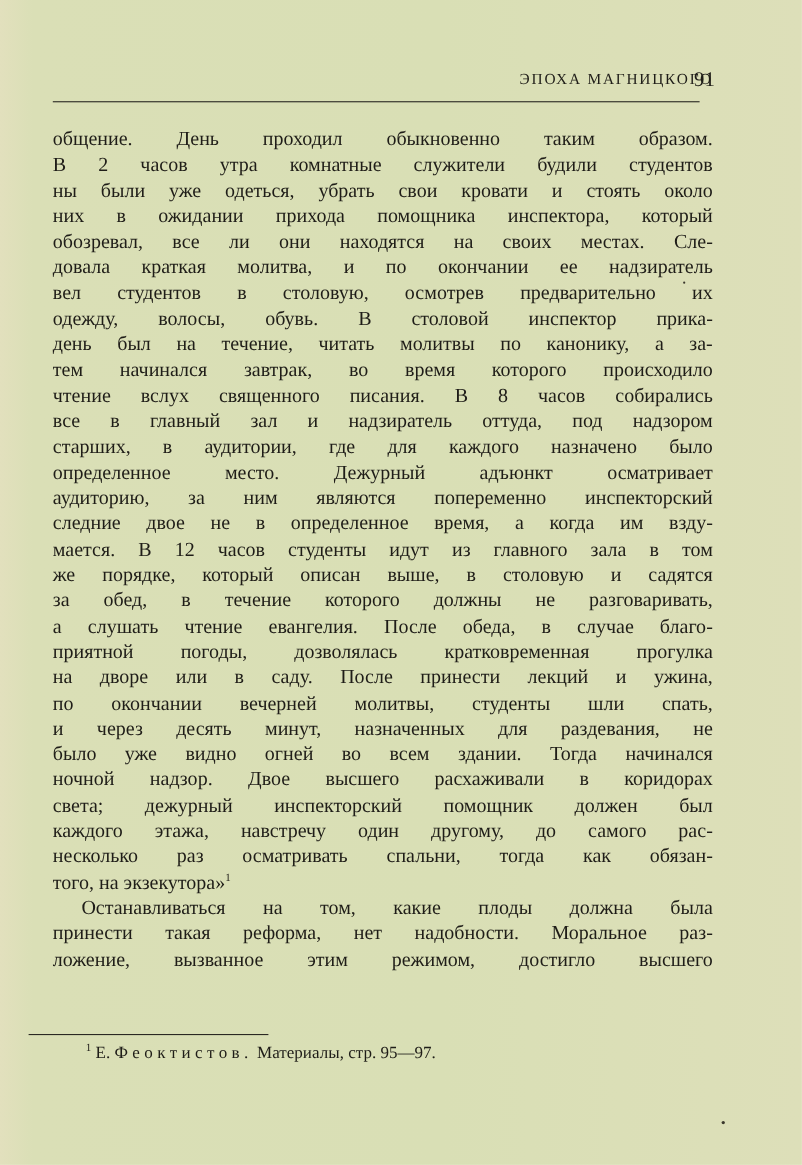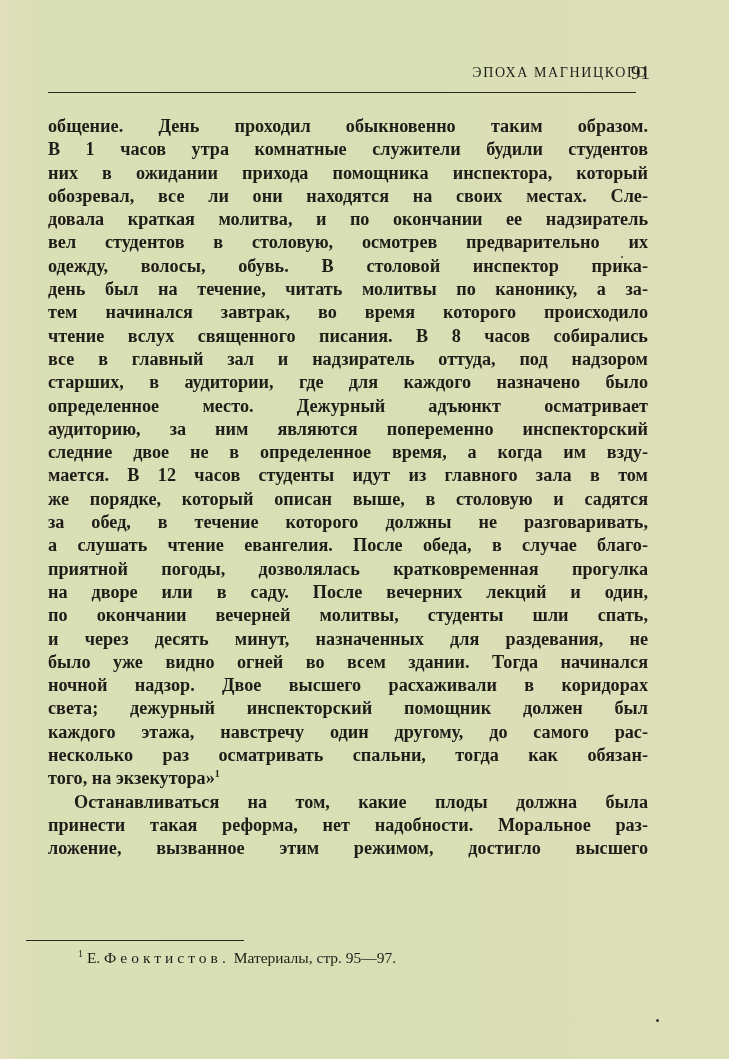--- a/index.html
+++ b/index.html
@@ -25,21 +25,20 @@
     position:absolute; left:48px; top:92px; width:588px; height:0;
     border-top:1.5px solid #2a2822;
   }
   .body-text {
     position:absolute; left:48px; top:115px; width:600px;
     font-size:18.2px; line-height:23.3px;
   }
   .line {
     display:block; white-space:nowrap; text-align:justify; text-align-last:justify;
     height:23.3px;
-    font-weight:bold;
   }
   .line.last { text-align-last:left; }
   .line.indent { padding-left:26px; }
   sup { font-size:10px; line-height:0; }
   .foot-rule {
     position:absolute; left:26px; top:940px; width:218px; height:0;
     border-top:1.2px solid #2a2822;
   }
   .footnote {
     position:absolute; left:78px; top:949px; font-size:15.5px; white-space:nowrap;
@@ -53,40 +52,41 @@
 <div class="page">
 
   <div class="running-head">
     <div class="running-title">ЭПОХА МАГНИЦКОГО</div>
     <div class="page-number">91</div>
   </div>
   <div class="head-rule"></div>
 
   <div class="body-text">
     <span class="line">общение. День проходил обыкновенно таким образом.</span>
-    <span class="line">В 1 часов утра комнатные служители будили студентов</span>
+    <span class="line">В 2 часов утра комнатные служители будили студентов</span>
+    <span class="line">ны были уже одеться, убрать свои кровати и стоять около</span>
     <span class="line">них в ожидании прихода помощника инспектора, который</span>
     <span class="line">обозревал, все ли они находятся на своих местах. Сле-</span>
     <span class="line">довала краткая молитва, и по окончании ее надзиратель</span>
     <span class="line">вел студентов в столовую, осмотрев предварительно их</span>
     <span class="line">одежду, волосы, обувь. В столовой инспектор прика-</span>
     <span class="line">день был на течение, читать молитвы по канонику, а за-</span>
     <span class="line">тем начинался завтрак, во время которого происходило</span>
     <span class="line">чтение вслух священного писания. В 8 часов собирались</span>
     <span class="line">все в главный зал и надзиратель оттуда, под надзором</span>
     <span class="line">старших, в аудитории, где для каждого назначено было</span>
     <span class="line">определенное место. Дежурный адъюнкт осматривает</span>
     <span class="line">аудиторию, за ним являются попеременно инспекторский</span>
     <span class="line">следние двое не в определенное время, а когда им взду-</span>
     <span class="line">мается. В 12 часов студенты идут из главного зала в том</span>
     <span class="line">же порядке, который описан выше, в столовую и садятся</span>
     <span class="line">за обед, в течение которого должны не разговаривать,</span>
     <span class="line">а слушать чтение евангелия. После обеда, в случае благо-</span>
     <span class="line">приятной погоды, дозволялась кратковременная прогулка</span>
-    <span class="line">на дворе или в саду. После вечерних лекций и один,</span>
+    <span class="line">на дворе или в саду. После принести лекций и ужина,</span>
     <span class="line">по окончании вечерней молитвы, студенты шли спать,</span>
     <span class="line">и через десять минут, назначенных для раздевания, не</span>
     <span class="line">было уже видно огней во всем здании. Тогда начинался</span>
     <span class="line">ночной надзор. Двое высшего расхаживали в коридорах</span>
     <span class="line">света; дежурный инспекторский помощник должен был</span>
     <span class="line">каждого этажа, навстречу один другому, до самого рас-</span>
     <span class="line">несколько раз осматривать спальни, тогда как обязан-</span>
     <span class="line last"><span>того, на экзекутора»</span><sup>1</sup></span>
     <span class="line indent">Останавливаться на том, какие плоды должна была</span>
     <span class="line">принести такая реформа, нет надобности. Моральное раз-</span>

